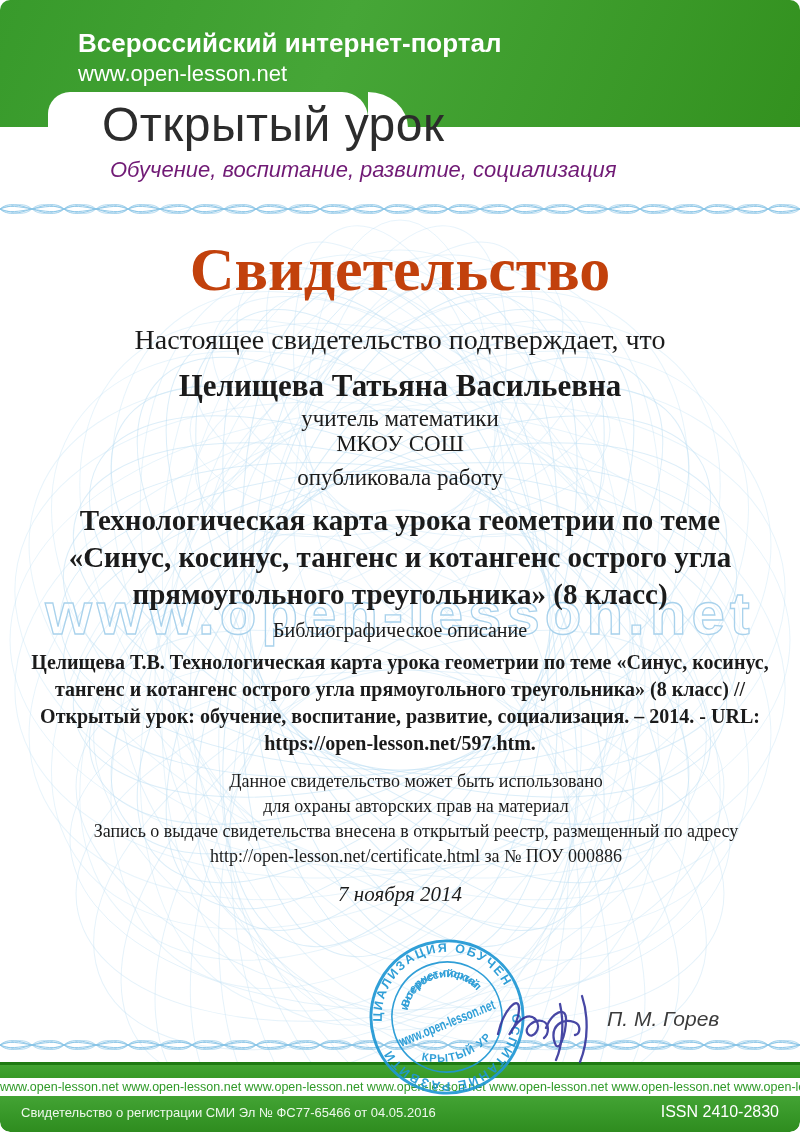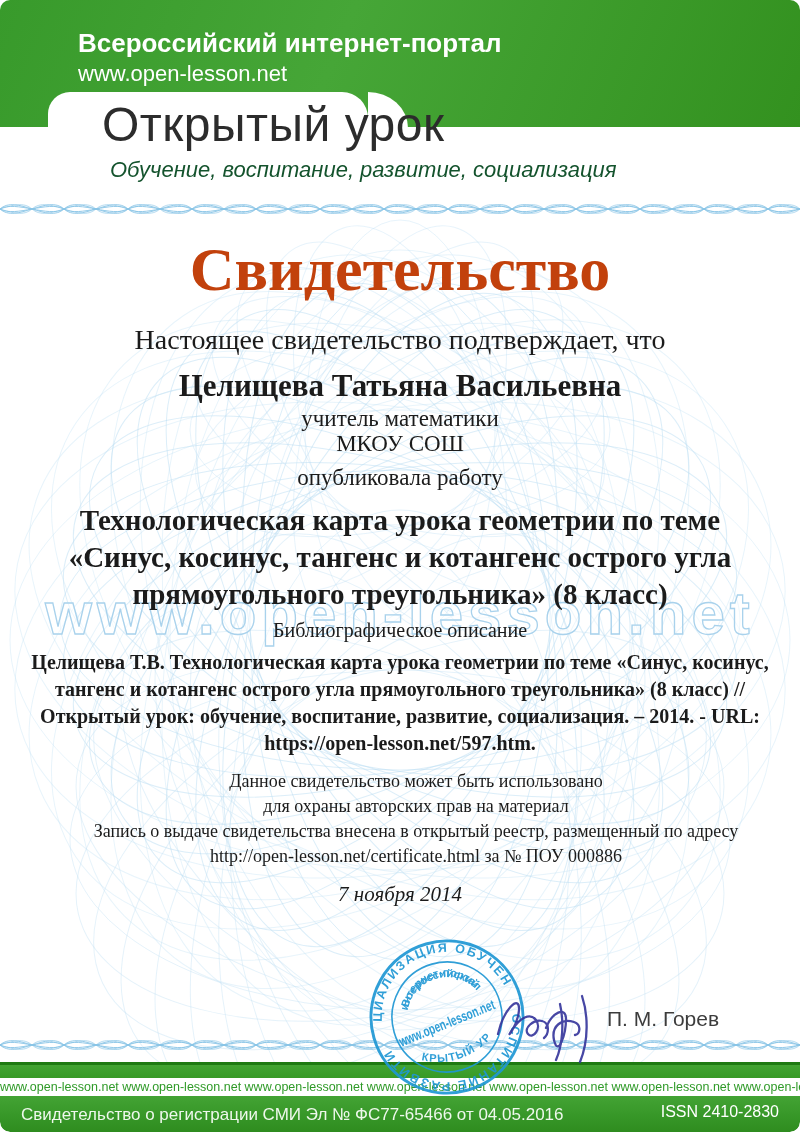--- a/index.html
+++ b/index.html
@@ -15,56 +15,56 @@
   .hdr-tab2{position:absolute;left:330px;top:92px;width:38px;height:36px;background:#fff;
            border-radius:0 26px 0 0;z-index:3;}
   .hdr-curve{position:absolute;left:368px;top:92px;width:40px;height:36px;background:#fff;
            border-top-right-radius:100% 100%;z-index:3;}
   .portal-title{position:absolute;left:78px;top:28px;z-index:4;color:#fff;
        font-family:"Liberation Sans","DejaVu Sans",sans-serif;font-weight:bold;font-size:26px;}
   .portal-url{position:absolute;left:78px;top:61px;z-index:4;color:#fff;
        font-family:"Liberation Sans","DejaVu Sans",sans-serif;font-size:22px;}
   .brand{position:absolute;left:102px;top:97px;z-index:5;color:#2c2c2c;
        font-family:"Liberation Sans","DejaVu Sans",sans-serif;font-size:48px;letter-spacing:.5px;}
-  .slogan{position:absolute;left:110px;top:157px;z-index:5;color:#14532d;font-style:italic;
+  .slogan{position:absolute;left:110px;top:157px;z-index:5;color:#701a75;font-style:italic;
        font-family:"Liberation Sans","DejaVu Sans",sans-serif;font-size:22px;}
   
   .c{position:absolute;left:0;width:800px;text-align:center;z-index:2;}
   .cert-title{top:234px;font-size:62px;font-weight:bold;color:#c2410c;}
   .confirm{top:324px;font-size:28px;}
   .rname{top:368px;font-size:31px;font-weight:bold;}
   .rpos{top:406px;font-size:23px;}
   .rschool{top:431px;font-size:23px;}
   .published{top:465px;font-size:23px;}
   .wtitle{top:502px;font-size:29px;font-weight:bold;line-height:37px;}
   .wtitle>div{width:712px;margin:0 auto;}
   .blabel{top:619px;font-size:20px;}
   .btext{top:649px;font-size:20px;font-weight:bold;line-height:27px;}
   .btext>div{width:748px;margin:0 auto;}
   .usage{top:769px;font-size:18px;line-height:25px;padding-left:16px;}
   .cdate{top:882px;font-size:21px;font-style:italic;}
   
   .editor-label{position:absolute;left:107px;top:1007px;z-index:2;color:#3c3c3c;
        font-family:"Liberation Sans","DejaVu Sans",sans-serif;font-size:21px;}
   .editor-name{position:absolute;left:607px;top:1007px;z-index:2;color:#3c3c3c;
-       font-family:"Liberation Sans","DejaVu Sans",sans-serif;font-size:21px;}
+       font-family:"Liberation Sans","DejaVu Sans",sans-serif;font-size:21px;font-style:italic;}
   .stamp{position:absolute;left:359px;top:929px;width:176px;height:176px;z-index:5;}
   .signature{position:absolute;left:490px;top:982px;width:130px;height:95px;z-index:5;}
   
   .darkline{position:absolute;left:0;top:1062px;width:800px;height:3px;background:#1e7a12;z-index:3;}
   .strip{position:absolute;left:0;top:1065px;width:800px;height:13px;z-index:3;
        background:linear-gradient(180deg,#42a432,#379a26);}
   .urlrow{position:absolute;left:0;top:1078px;width:800px;height:18px;background:#fff;z-index:3;
        overflow:hidden;white-space:nowrap;text-align:center;
        font-family:"Liberation Sans","DejaVu Sans",sans-serif;font-size:12.5px;color:#2f9a28;line-height:18px;}
   .footer{position:absolute;left:0;top:1096px;width:800px;height:36px;z-index:7;
        background:linear-gradient(180deg,#43a334 0%,#379728 55%,#2f8c1f 100%);
        border-radius:0 0 10px 10px;}
   .reg{position:absolute;left:21px;top:9px;color:#eef8ec;
-       font-family:"Liberation Sans","DejaVu Sans",sans-serif;font-size:17px;}
+       font-family:"Liberation Sans","DejaVu Sans",sans-serif;font-size:13px;}
   .issn{position:absolute;right:21px;top:7px;color:#fff;font-weight:normal;
        font-family:"Liberation Sans","DejaVu Sans",sans-serif;font-size:16px;}
 </style>
 </head>
 <body>
 
 <div class="page">
 
   <svg class="bg" viewBox="0 0 800 1132">
     <defs>

